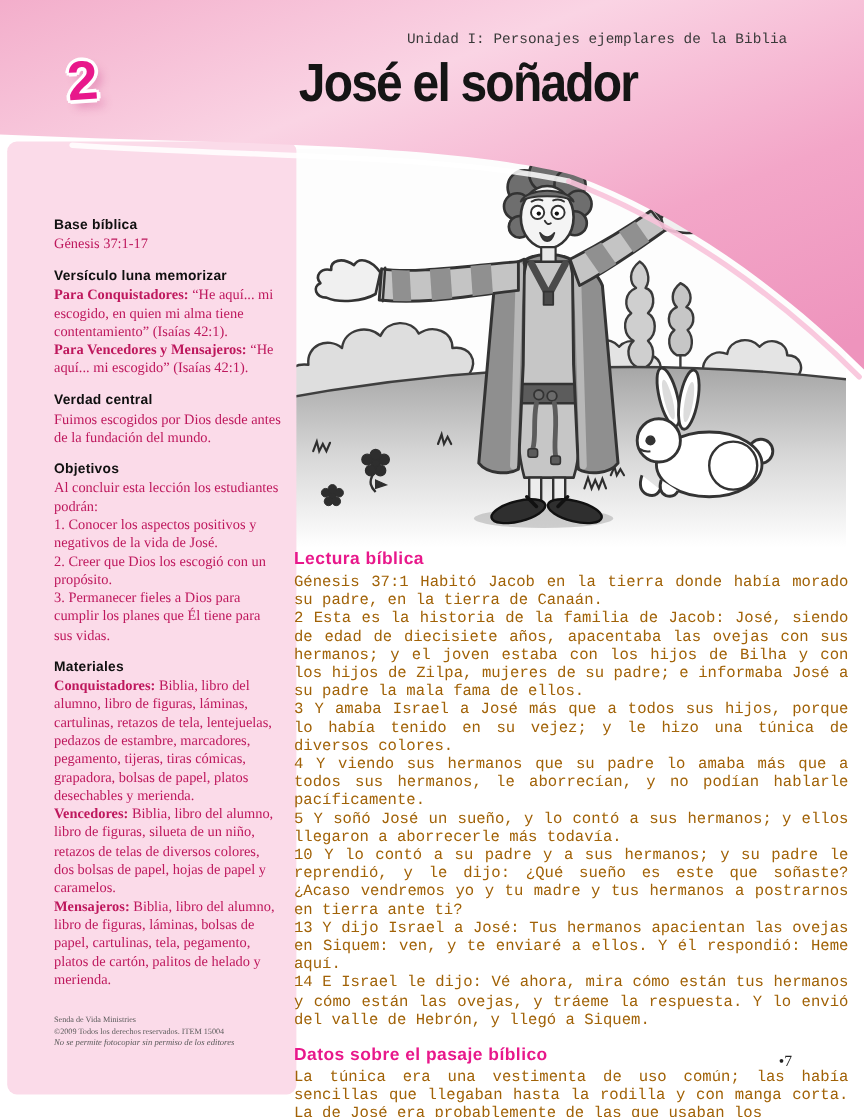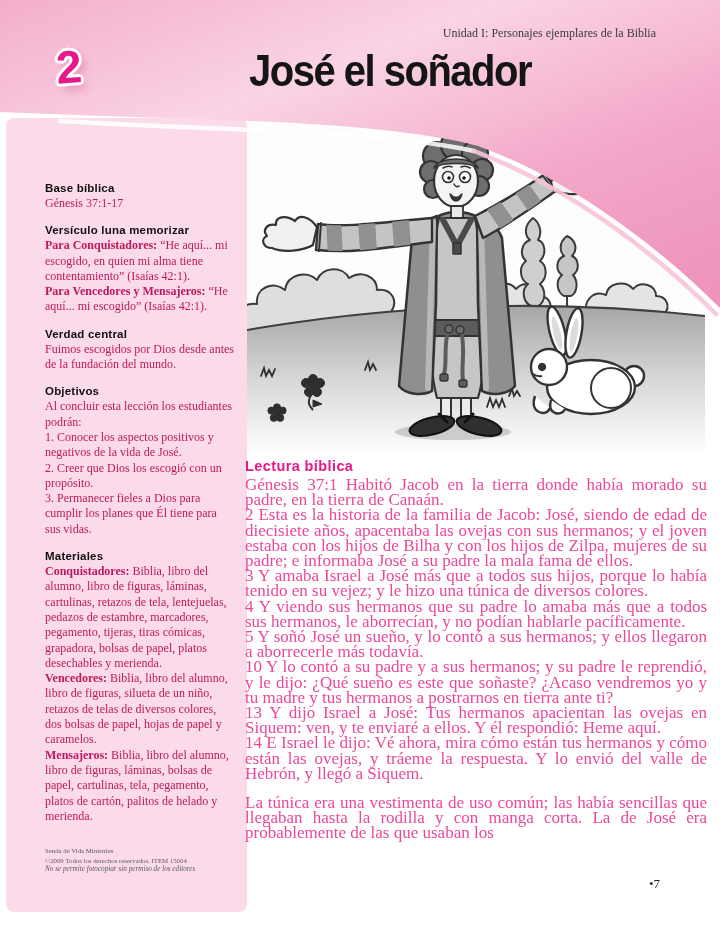--- a/index.html
+++ b/index.html
@@ -7,21 +7,21 @@
         font-family:"Liberation Serif", serif;color:#1e1e1e;}
   
   .header-svg{position:absolute;left:0;top:0;z-index:3;pointer-events:none;}
   .lesson-number{position:absolute;left:56px;top:40px;z-index:4;
     font-family:"Liberation Sans", sans-serif;font-weight:700;font-size:46px;
     color:var(--accent,#e8188b);transform:rotate(-4deg);
     text-shadow:-3px 0 0 #fff,3px 0 0 #fff,0 -3px 0 #fff,0 3px 0 #fff,
                 -2px -2px 0 #fff,2px 2px 0 #fff,-2px 2px 0 #fff,2px -2px 0 #fff,
                 5px 6px 8px rgba(205,70,140,.45);}
   .unit-label{position:absolute;right:64px;top:26px;z-index:4;
-    font-family:Liberation Serif, serif;font-size:12px;color:#3a3a3a;}
+    font-family:Liberation Mono, monospace;font-size:12px;color:#3a3a3a;}
   .title{position:absolute;left:130px;top:48px;width:520px;z-index:4;margin:0;
     text-align:center;font-family:"Liberation Sans", sans-serif;font-weight:700;
     font-size:40px;letter-spacing:-1.5px;color:#151515;transform:scaleY(1.12);}
   
   .sidebar{position:absolute;left:6px;top:118px;width:241px;height:794px;z-index:2;
     background:var(--sidebar-pink,#fbdbe9);border-radius:8px;
     padding:64px 12px 0 39px;box-sizing:border-box;}
   .sb-section{margin:0 0 13px 0;}
   .sb-heading{margin:0 0 2px 0;font-family:"Liberation Sans", sans-serif;
     font-size:11.5px;font-weight:700;letter-spacing:.2px;color:#101010;}
@@ -29,21 +29,21 @@
   .sb-lead{font-weight:700;}
   .imprint{margin-top:22px;}
   .imprint p{margin:0;font-size:6.8px;line-height:9.5px;color:#5a5a5a;}
   .imprint p.it{font-style:italic;font-size:7.2px;}
   
   .illustration{position:absolute;left:225px;top:124px;width:480px;height:332px;z-index:1;}
   
   .main-text{position:absolute;left:245px;top:458px;width:462px;z-index:2;}
   .mt-heading{margin:0 0 3px 0;font-family:"Liberation Sans", sans-serif;
     font-size:14.5px;font-weight:700;letter-spacing:.4px;color:var(--accent,#e8188b);}
-  .verse{margin:0;font-size:17px;line-height:15.2px;text-align:justify;color:#ec4899;}
+  .verse{margin:0;font-size:13px;line-height:15.2px;text-align:justify;color:#a16207;font-family:Liberation Mono, monospace;}
   .datos{margin-top:14px;}
   .page-number{position:absolute;left:600px;top:876px;width:60px;z-index:2;
     text-align:right;font-size:13px;color:#222;}
 </style>
 </head>
 <body>
 
 <div class="page">
 
   <svg class="header-svg" width="720" height="320" viewBox="0 0 720 320">
@@ -291,20 +291,21 @@
           <p class="verse">2 Esta es la historia de la familia de Jacob: José, siendo de edad de diecisiete años, apacentaba las ovejas con sus hermanos; y el joven estaba con los hijos de Bilha y con los hijos de Zilpa, mujeres de su padre; e informaba José a su padre la mala fama de ellos.</p>
           <p class="verse">3 Y amaba Israel a José más que a todos sus hijos, porque lo había tenido en su vejez; y le hizo una túnica de diversos colores.</p>
           <p class="verse">4 Y viendo sus hermanos que su padre lo amaba más que a todos sus hermanos, le aborrecían, y no podían hablarle pacíficamente.</p>
           <p class="verse">5 Y soñó José un sueño, y lo contó a sus hermanos; y ellos llegaron a aborrecerle más todavía.</p>
           <p class="verse">10 Y lo contó a su padre y a sus hermanos; y su padre le reprendió, y le dijo: ¿Qué sueño es este que soñaste? ¿Acaso vendremos yo y tu madre y tus hermanos a postrarnos en tierra ante ti?</p>
           <p class="verse">13 Y dijo Israel a José: Tus hermanos apacientan las ovejas en Siquem: ven, y te enviaré a ellos. Y él respondió: Heme aquí.</p>
           <p class="verse">14 E Israel le dijo: Vé ahora, mira cómo están tus hermanos y cómo están las ovejas, y tráeme la respuesta. Y lo envió del valle de Hebrón, y llegó a Siquem.</p>
         </div>
     </section>
     <section class="datos">
+      <h2 class="mt-heading">Datos sobre el pasaje bíblico</h2>
       <div>
 
       <p class="verse">La túnica era una vestimenta de uso común; las había sencillas que llegaban hasta la rodilla y con manga corta. La de José era probablemente de las que usaban los</p>
         </div>
     </section>
   </div>
 
   <div class="page-number">•7</div>
 </div>
 

